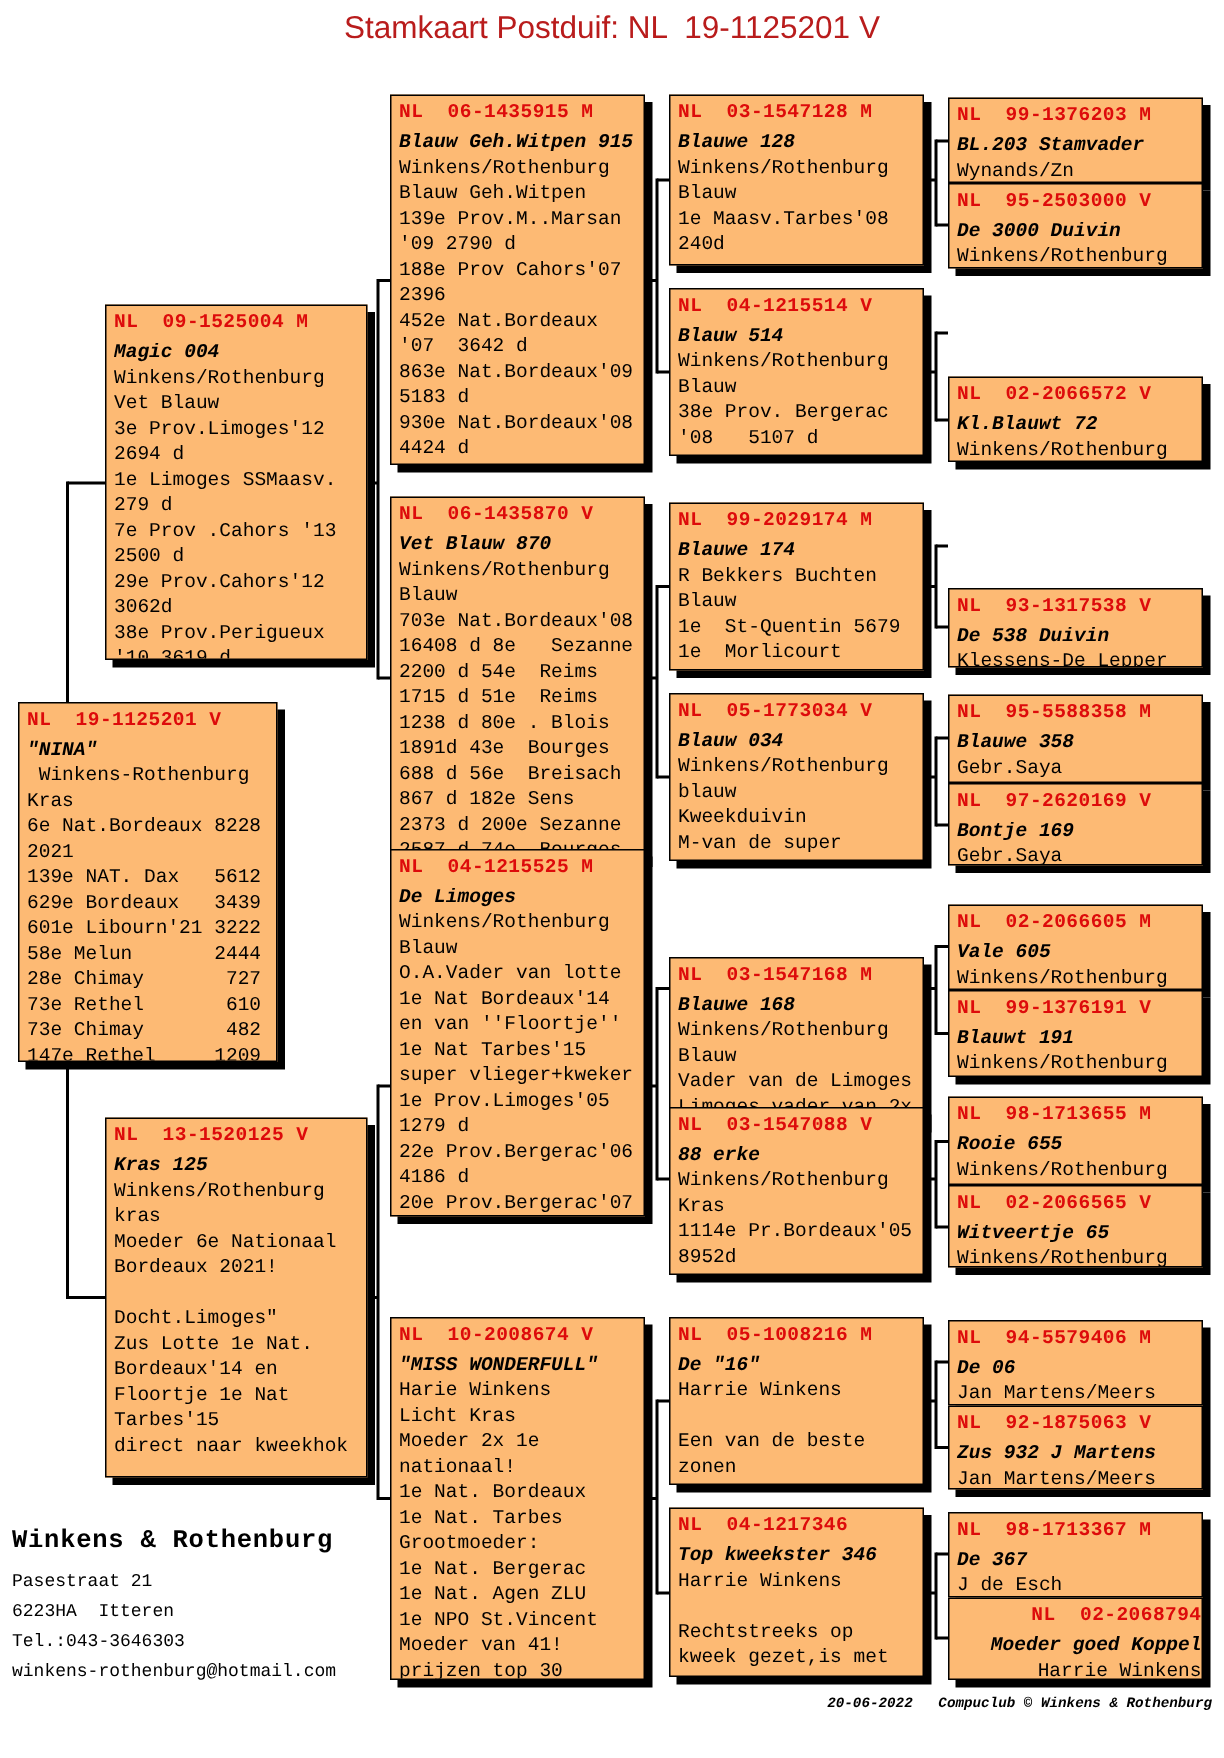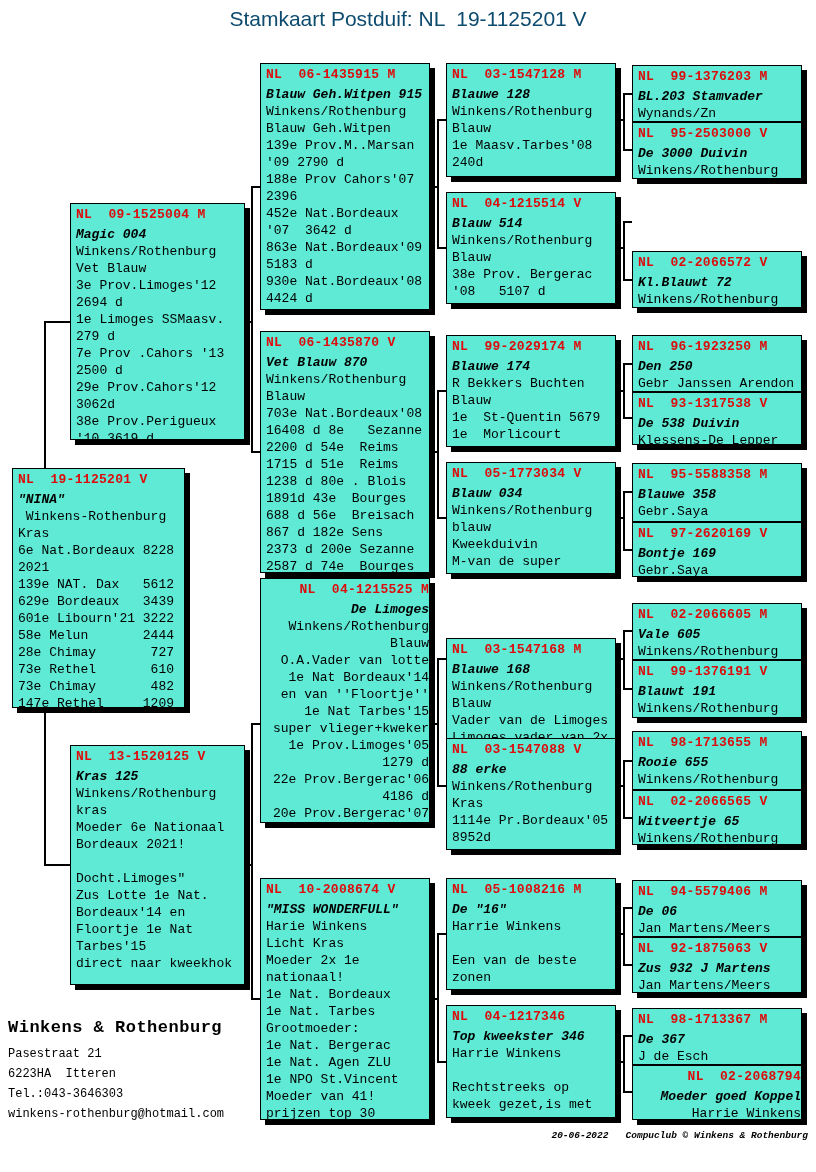--- a/index.html
+++ b/index.html
@@ -3,25 +3,25 @@
 <meta charset="utf-8">
 <style>
   * { margin:0; padding:0; box-sizing:border-box; }
   html,body { background:#ffffff; }
   #stage {
     position:relative; width:816px; height:1172px; background:#ffffff;
     font-family:"Liberation Mono", monospace; color:#000; overflow:hidden;
   }
   .page-title {
     position:absolute; top:7px; left:0; width:100%; text-align:center;
-    font-family:"Liberation Sans", sans-serif; font-size:21px; color:#0c4a6e;
+    font-family:"Liberation Sans", sans-serif; font-size:21px; color:#b91c1c;
     white-space:pre;
   }
   .pbox {
-    position:absolute; background:#5eead4; border:1.5px solid #000;
+    position:absolute; background:#fdba74; border:1.5px solid #000;
     box-shadow:5px 5px 0 #000; padding:2px 0 0 5px; z-index:2;
     font-size:13px; line-height:17px; overflow:hidden;
   }
   .ring { color:#dd0b0b; font-weight:bold; white-space:pre; margin-bottom:3px; letter-spacing:0.3px; }
   .bname { font-weight:bold; font-style:italic; white-space:pre; min-height:17px; }
   .bline { white-space:pre; min-height:17px; }
   .cline { position:absolute; background:#000; z-index:1; }
   .contact { position:absolute; left:8px; top:1018px; }
   .contact-name { font-size:17px; font-weight:bold; white-space:pre; margin-bottom:7px; letter-spacing:0.5px; }
   .contact-line { font-size:12px; line-height:20px; white-space:pre; }
@@ -115,21 +115,21 @@
       <div class="bline">16408 d 8e   Sezanne</div>
       <div class="bline">2200 d 54e  Reims</div>
       <div class="bline">1715 d 51e  Reims</div>
       <div class="bline">1238 d 80e . Blois</div>
       <div class="bline">1891d 43e  Bourges</div>
       <div class="bline">688 d 56e  Breisach</div>
       <div class="bline">867 d 182e Sens</div>
       <div class="bline">2373 d 200e Sezanne</div>
       <div class="bline">2587 d 74e  Bourges</div>
     </div>
-    <div class="pbox" style="left: 260px; top: 578px; width: 170px; height: 245px; text-align: right;">
+    <div class="pbox" style="left: 260px; top: 566px; width: 170px; height: 245px;">
       <div class="ring">NL  04-1215525 M</div>
       <div class="bname">De Limoges</div>
       <div class="bline">Winkens/Rothenburg</div>
       <div class="bline">Blauw</div>
       <div class="bline">O.A.Vader van lotte</div>
       <div class="bline">1e Nat Bordeaux'14</div>
       <div class="bline">en van ''Floortje''</div>
       <div class="bline">1e Nat Tarbes'15</div>
       <div class="bline">super vlieger+kweker</div>
       <div class="bline">1e Prov.Limoges'05</div>
@@ -225,25 +225,20 @@
     </div>
     <div class="pbox" style="left: 632px; top: 122px; width: 170px; height: 57px;">
       <div class="ring">NL  95-2503000 V</div>
       <div class="bname">De 3000 Duivin</div>
       <div class="bline">Winkens/Rothenburg</div>
     </div>
     <div class="pbox" style="left: 632px; top: 251px; width: 170px; height: 57px;">
       <div class="ring">NL  02-2066572 V</div>
       <div class="bname">Kl.Blauwt 72</div>
       <div class="bline">Winkens/Rothenburg</div>
-    </div>
-    <div class="pbox" style="left: 632px; top: 335px; width: 170px; height: 57px;">
-      <div class="ring">NL  96-1923250 M</div>
-      <div class="bname">Den 250</div>
-      <div class="bline">Gebr Janssen Arendon</div>
     </div>
     <div class="pbox" style="left: 632px; top: 392px; width: 170px; height: 53px;">
       <div class="ring">NL  93-1317538 V</div>
       <div class="bname">De 538 Duivin</div>
       <div class="bline">Klessens-De Lepper</div>
     </div>
     <div class="pbox" style="left: 632px; top: 463px; width: 170px; height: 59px;">
       <div class="ring">NL  95-5588358 M</div>
       <div class="bname">Blauwe 358</div>
       <div class="bline">Gebr.Saya</div>

